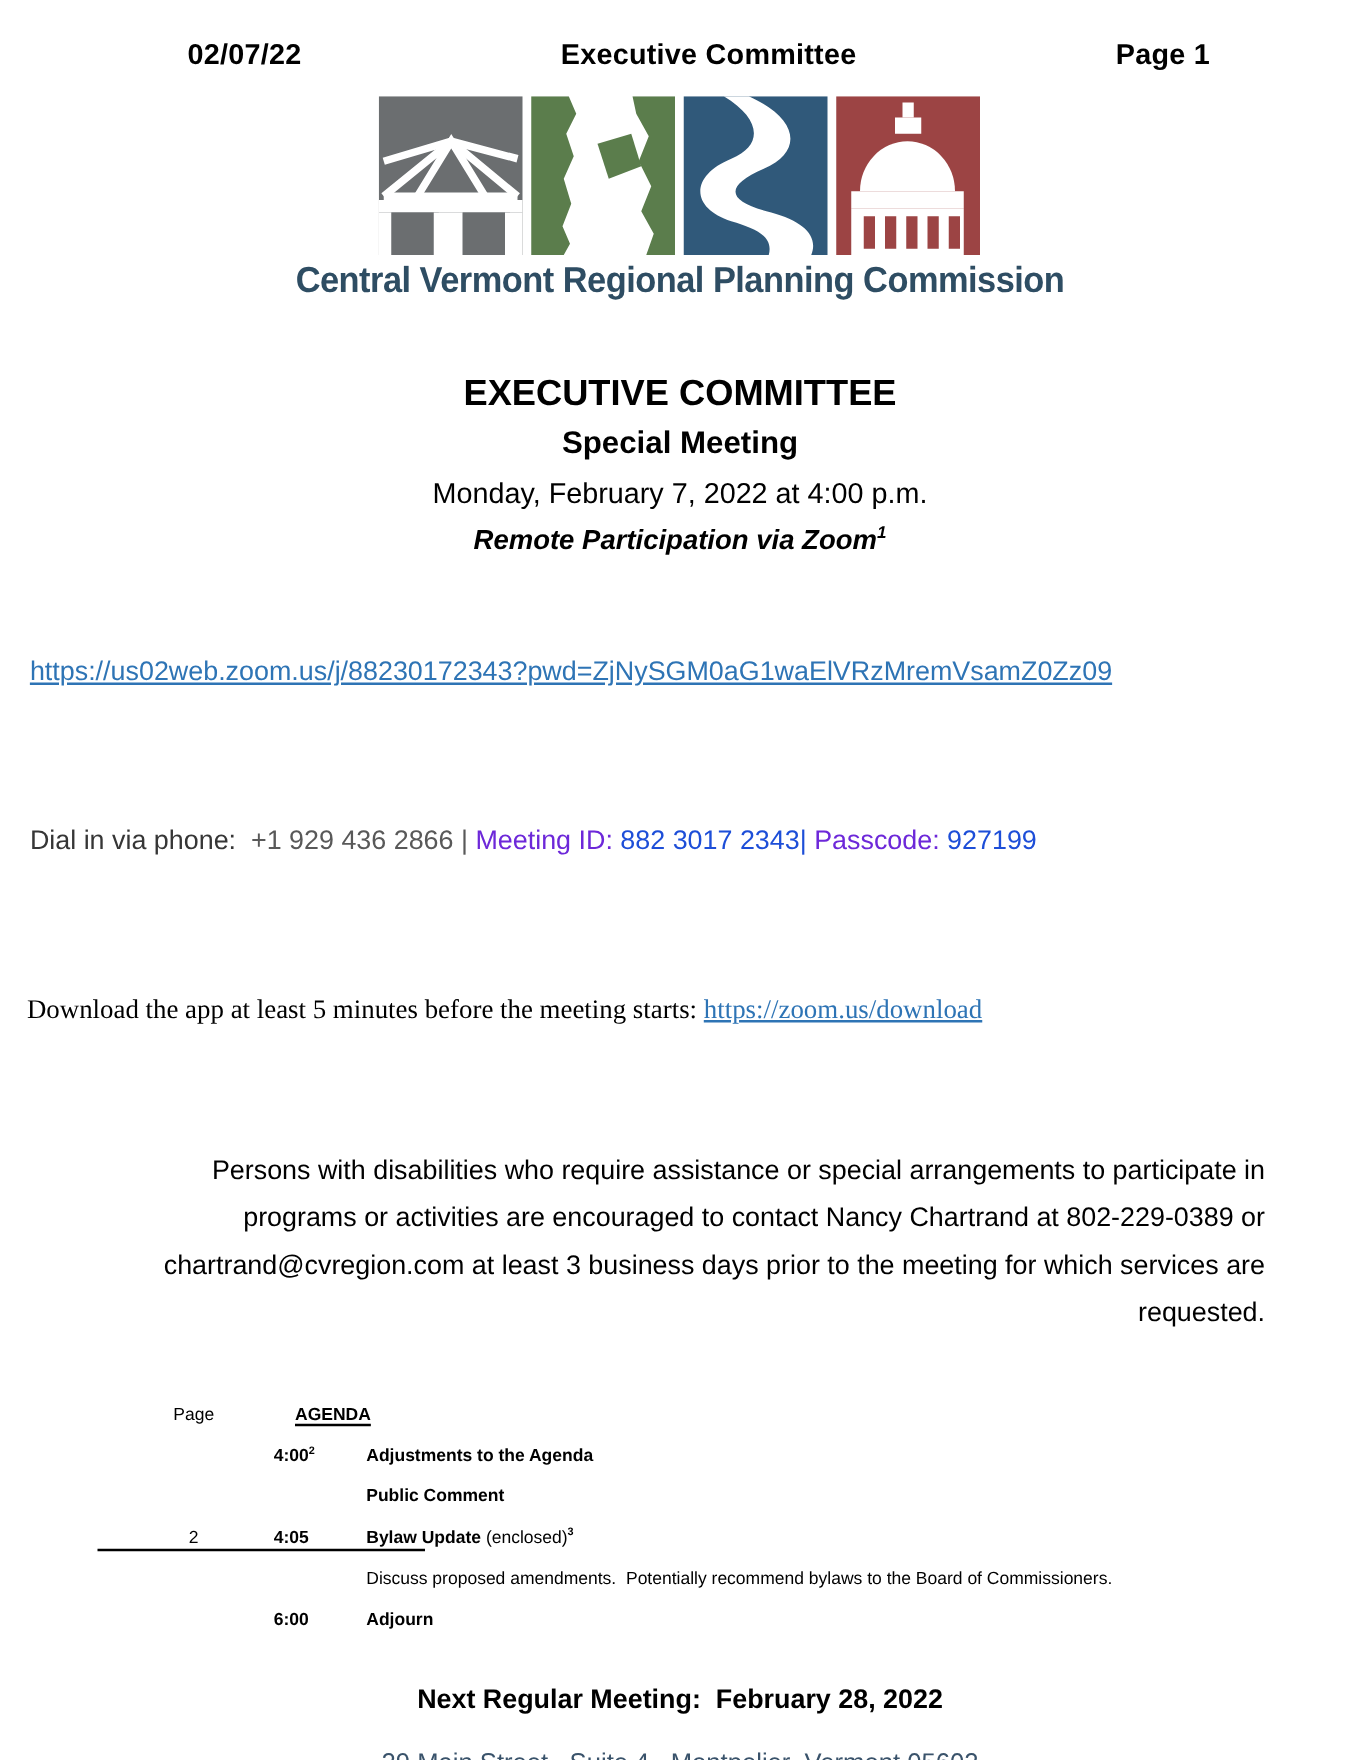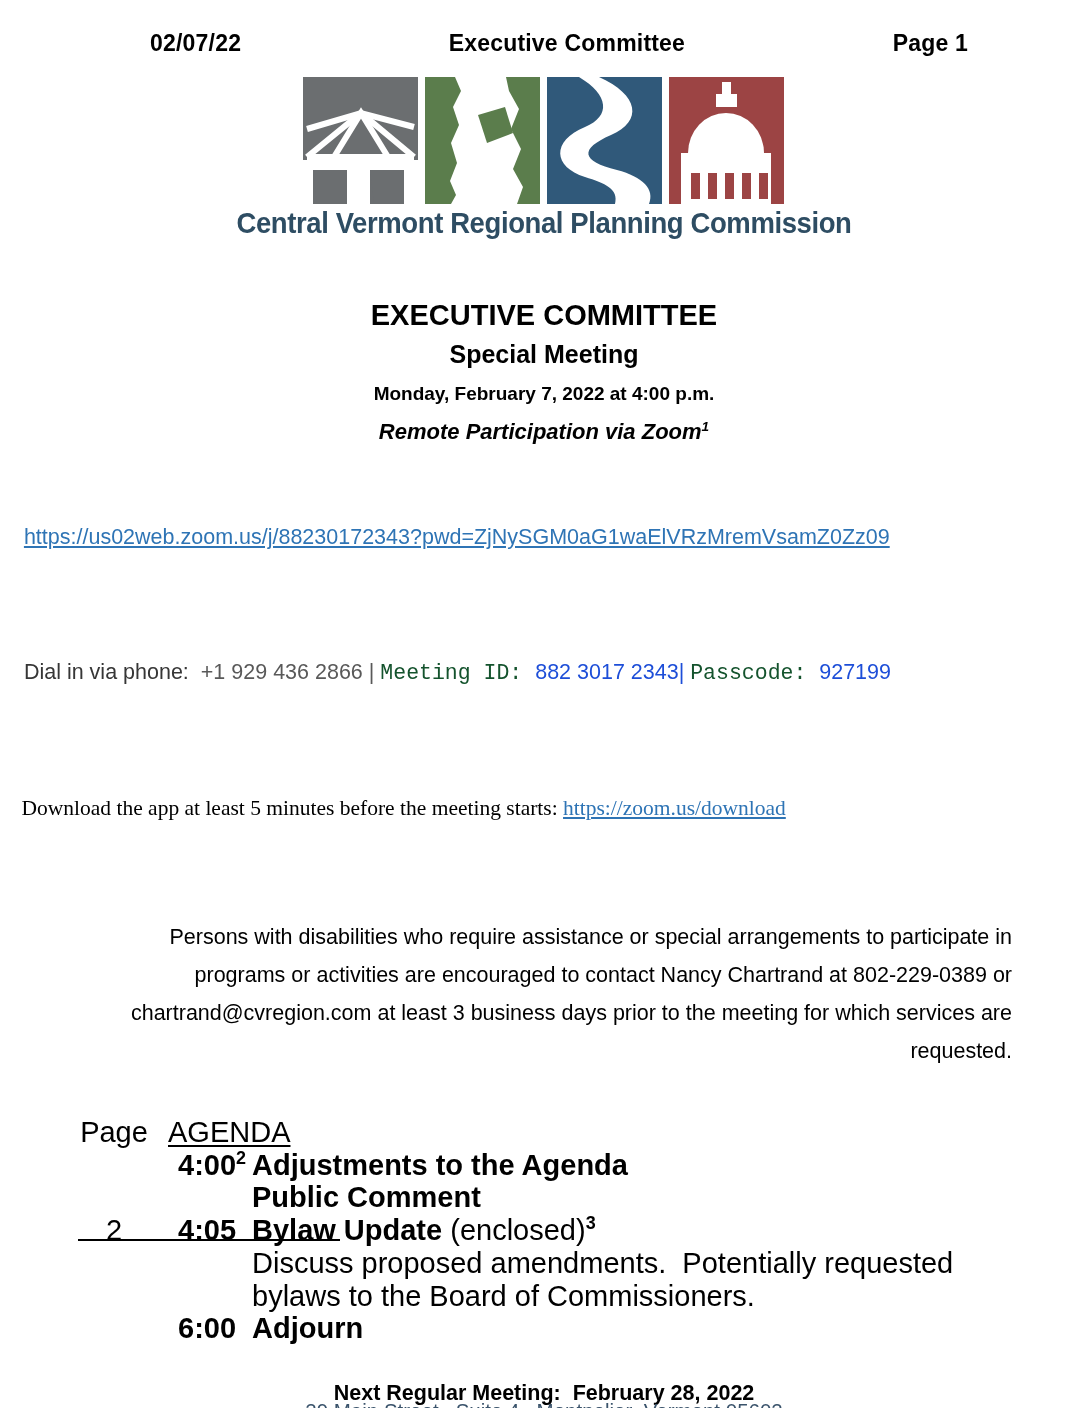--- a/index.html
+++ b/index.html
@@ -25,51 +25,51 @@
     margin-top: 4px;
     font-size: 27.5px; font-weight: bold; letter-spacing: -0.4px;
     color: #2e4d63;
     transform: scaleY(1.05);
   }
 
   
   .title-block { text-align: center; margin-top: 56px; }
   .title-line1 { font-size: 29px; font-weight: bold; line-height: 38px; }
   .title-line2 { font-size: 25px; font-weight: bold; line-height: 40px; }
-  .title-line3 { font-size: 19px; font-weight: bold; line-height: 40px; }
+  .title-line3 { font-size: 23px; font-weight: normal; line-height: 40px; }
   .title-line4 { font-size: 22px; font-weight: bold; font-style: italic; line-height: 36px; }
 
   
   .zoom-block { white-space: pre-wrap; }
   .zoom-link-line { font-size: 21.5px; line-height: 33px; margin-top: 2px; }
   a.doc-link, .doc-link { color: #2E74B5; text-decoration: underline; cursor: pointer; }
   .dial-line { font-size: 21.5px; line-height: 33px; }
   .g-dark   { color: #363636; }
   .g-mid    { color: #595959; }
-  .g-light  { color: #14532d; font-family: Liberation Mono, monospace; }
+  .g-light  { color: #6d28d9; }
   .g-black  { color: #1d4ed8; }
   .download-line { font-size: 21.5px; line-height: 33px; font-family: Liberation Serif, serif; }
 
   
   .accessibility {
     margin: 42px 76px 6px 78px;
     font-size: 21.5px; line-height: 38px;
     text-align: right;
   }
 
   
-  .agenda { margin-top: 46px; padding-left: 78px; font-size: 29px; }
+  .agenda { margin-top: 46px; padding-left: 119px; font-size: 14px; }
   .agenda-row { display: flex; line-height: 32.7px; }
   .col-page { width: 72px; text-align: center; flex: 0 0 72px; }
   .col-time { width: 102px; flex: 0 0 102px; padding-left: 28px; font-weight: bold; }
   .col-title { flex: 1 1 auto; }
   .agenda-head .col-time { padding-left: 18px; }
   .agenda-label {
-    font-weight: normal; text-decoration: underline;
-    text-underline-offset: 3px; text-decoration-thickness: 2px;
+    font-weight: bold; text-decoration: underline;
+    text-underline-offset: 3px; text-decoration-thickness: 2px; margin-left: 27px;
   }
   .item-title { font-weight: bold; }
   .item-suffix { font-weight: normal; }
   .agenda-desc {
     font-weight: normal; max-width: 724px; white-space: pre-wrap; line-height: 32.7px;
   }
   sup.doc-sup { font-size: 0.62em; font-weight: bold; vertical-align: super; line-height: 0; }
 
   
   .next-meeting {
@@ -194,21 +194,21 @@
   <div class="agenda-row">
     <span class="col-page"></span>
     <span class="col-time"><span></span></span>
     <span class="col-title"><span class="item-title">Public Comment</span></span>
   </div>
 
   <div class="agenda-row">
     <span class="col-page">2</span>
     <span class="col-time"><span>4:05</span></span>
     <span class="col-title"><span class="item-title">Bylaw Update</span><span class="item-suffix"> (enclosed)</span><sup class="doc-sup">3</sup>
-      <div class="agenda-desc">Discuss proposed amendments.  Potentially requested bylaws to the Board of Commissioners.</div>
+      <div class="agenda-desc">Discuss proposed amendments.  Potentially recommend bylaws to the Board of Commissioners.</div>
     </span>
   </div>
 
   <div class="agenda-row">
     <span class="col-page"></span>
     <span class="col-time"><span>6:00</span></span>
     <span class="col-title"><span class="item-title">Adjourn</span></span>
   </div>
 </div>
 

